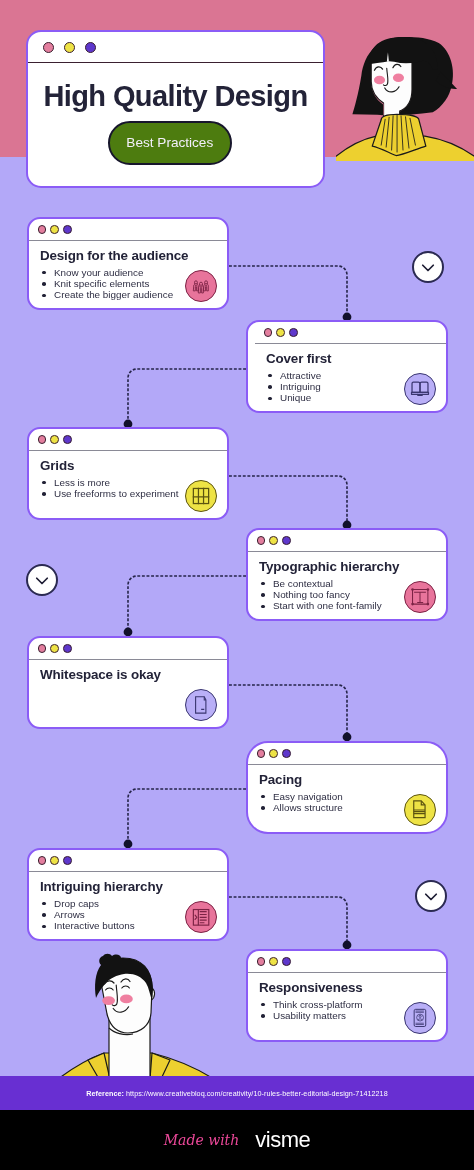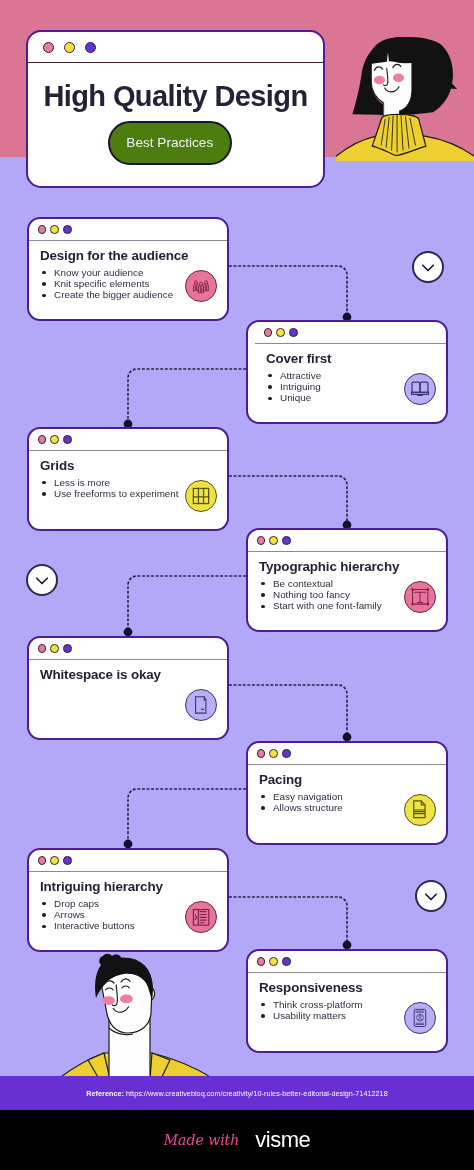--- a/index.html
+++ b/index.html
@@ -4,33 +4,33 @@
 <style>
   html,body{margin:0;padding:0;}
   body{width:474px;height:1170px;overflow:hidden;font-family:"Liberation Sans",sans-serif;background:#b3a8f8;}
   #page{position:relative;width:474px;height:1170px;background:#b3a8f8;overflow:hidden;}
   .pinkband{position:absolute;left:0;top:0;width:474px;height:157px;background:#da7593;}
 
   
   #links{position:absolute;left:0;top:0;width:474px;height:1170px;}
 
   
-  .win{position:absolute;background:#ffffff;border:2px solid #4c1d95;border-radius:13px;box-sizing:border-box;overflow:hidden;}
+  .win{position:absolute;background:#ffffff;border:2px solid #8b5cf6;border-radius:13px;box-sizing:border-box;overflow:hidden;}
   .bar{height:21.5px;border-bottom:1.3px solid #8a8a96;display:flex;align-items:center;padding-left:8.5px;gap:4.3px;box-sizing:border-box;}
   .dot{width:8.7px;height:8.7px;border-radius:50%;border:1.2px solid #3a2030;box-sizing:border-box;flex:none;}
 
   
   #hero{left:26px;top:30px;width:299px;height:158px;border-radius:15px;}
   #hero .bar{height:31.3px;padding-left:15.3px;gap:10px;border-bottom-width:1.6px;border-bottom-color:#3a2030;}
   #hero .dot{width:11px;height:11px;border-width:1.4px;}
   #hero h1{margin:0;text-align:center;font-size:29px;font-weight:700;color:#232338;letter-spacing:-0.6px;padding-top:19px;line-height:1;}
   #hero .btn{position:absolute;left:80px;top:88.5px;width:123.6px;height:44.4px;border-radius:22px;background:#4d7c0f;border:2.1px solid #17162c;display:flex;align-items:center;justify-content:center;color:#f3f0fb;font-size:13.6px;box-sizing:border-box;}
 
   
-  .card{width:202px;height:104px;}
+  .card{width:202px;height:93px;}
   .card .body{padding:8px 11px 0 11px;position:relative;height:72.5px;box-sizing:border-box;}
   .card h3{margin:0 0 3.5px 0;font-size:13.4px;font-weight:700;color:#232338;line-height:14.5px;letter-spacing:-0.15px;}
   .card ul{margin:0;padding:0;list-style:none;}
   .card li{font-size:9.9px;color:#2e2e43;line-height:11.4px;padding-left:14px;position:relative;white-space:nowrap;}
   .card li:before{content:"";position:absolute;left:2px;top:4.2px;width:3.6px;height:3.6px;border-radius:50%;background:#222236;}
   .icon{position:absolute;width:32px;height:32px;border-radius:50%;border:1.5px solid #2b2a52;box-sizing:border-box;right:10.4px;bottom:10.8px;}
   .icon svg{display:block;width:100%;height:100%;}
 
   .chev{position:absolute;width:32px;height:32px;border-radius:50%;background:#ffffff;border:2px solid #2b2a52;box-sizing:border-box;}
   .illu{position:absolute;}
@@ -285,21 +285,21 @@
                 <g fill="none" stroke-width="1.3" stroke-linejoin="miter" stroke-linecap="butt">
                   <path d="M11.2 7.9 L21.3 7.9 L23.2 11.6 L23.2 27.0 L11.2 27.0 Z"></path>
                   <path d="M21.3 7.9 L21.3 11.6 L23.2 11.6"></path>
                   <path d="M17.7 22.6 L21.3 22.6"></path>
                 </g>
               </g>
             </svg>
       </div>
     </div>
       </div>
-      <div class="win card" style="left: 246px; top: 741px;">
+      <div class="win card" style="left: 246px; top: 741px; border-radius: 22px;">
         <div class="bar">
       <span class="dot" style="background:#e37e9e"></span>
       <span class="dot" style="background:#eee345"></span>
       <span class="dot" style="background:#5e37cc"></span>
     </div>
     <div class="body">
       <h3>Pacing</h3>
       <ul>
             <li>Easy navigation</li>
             <li>Allows structure</li>

